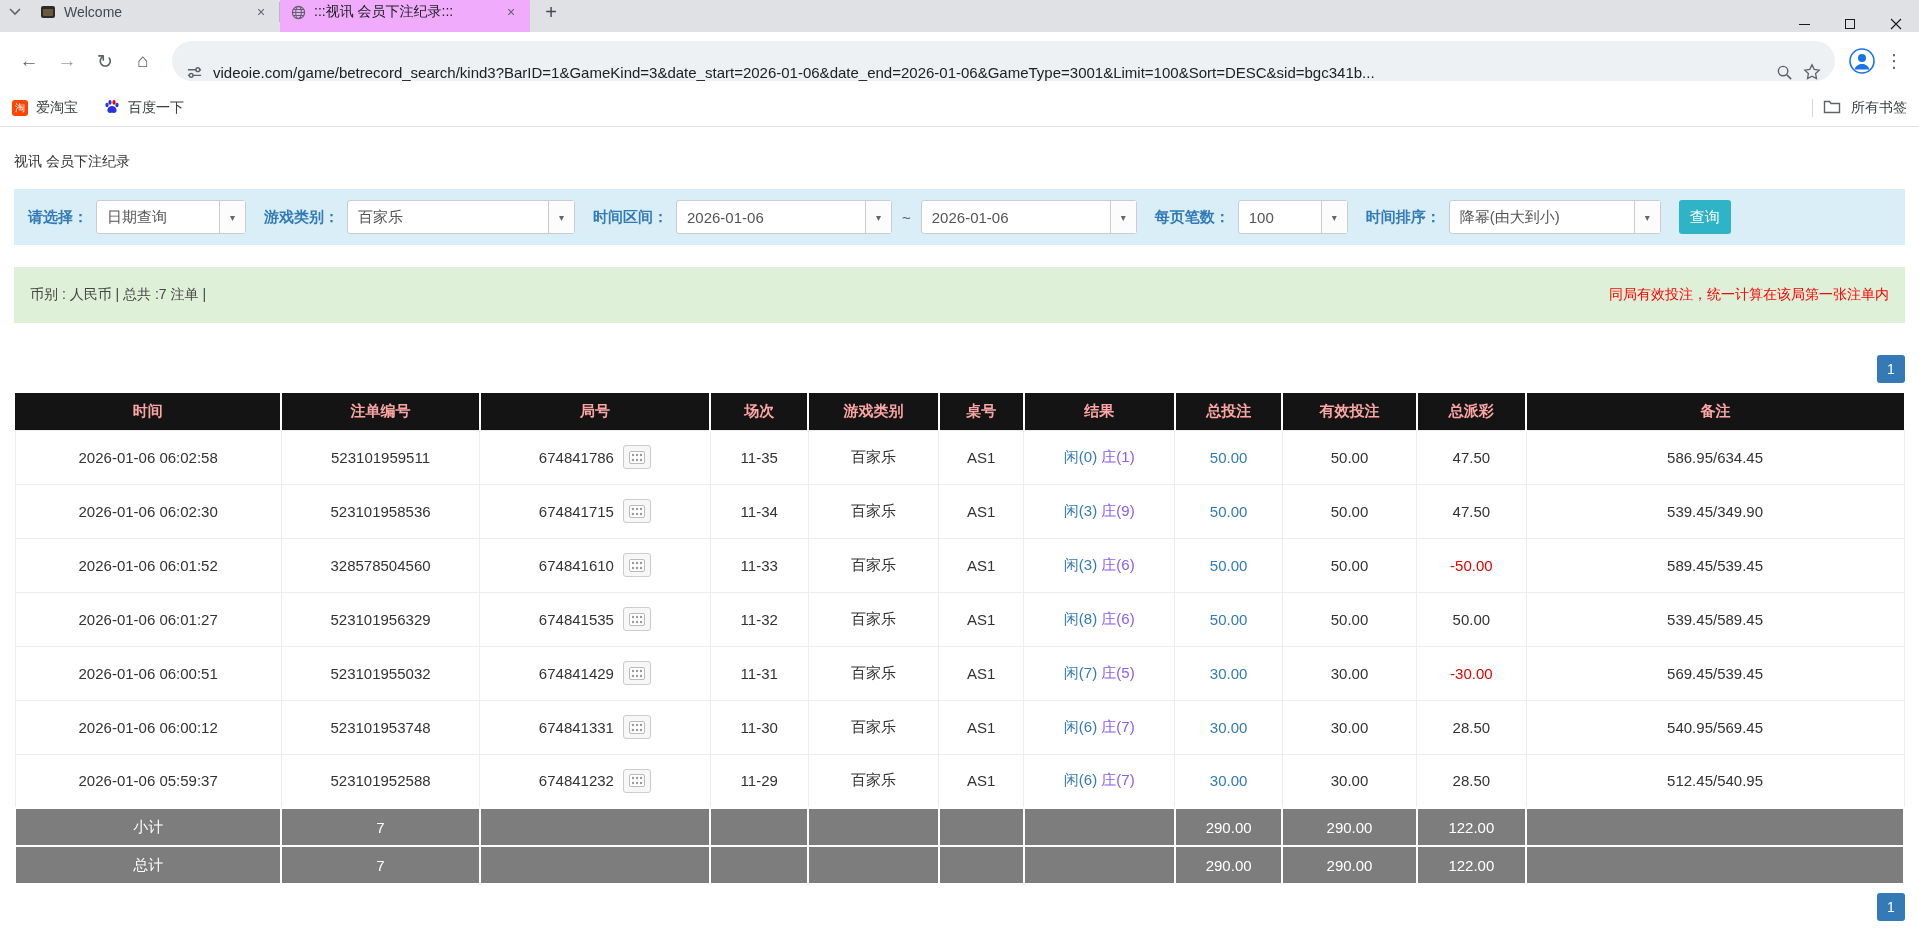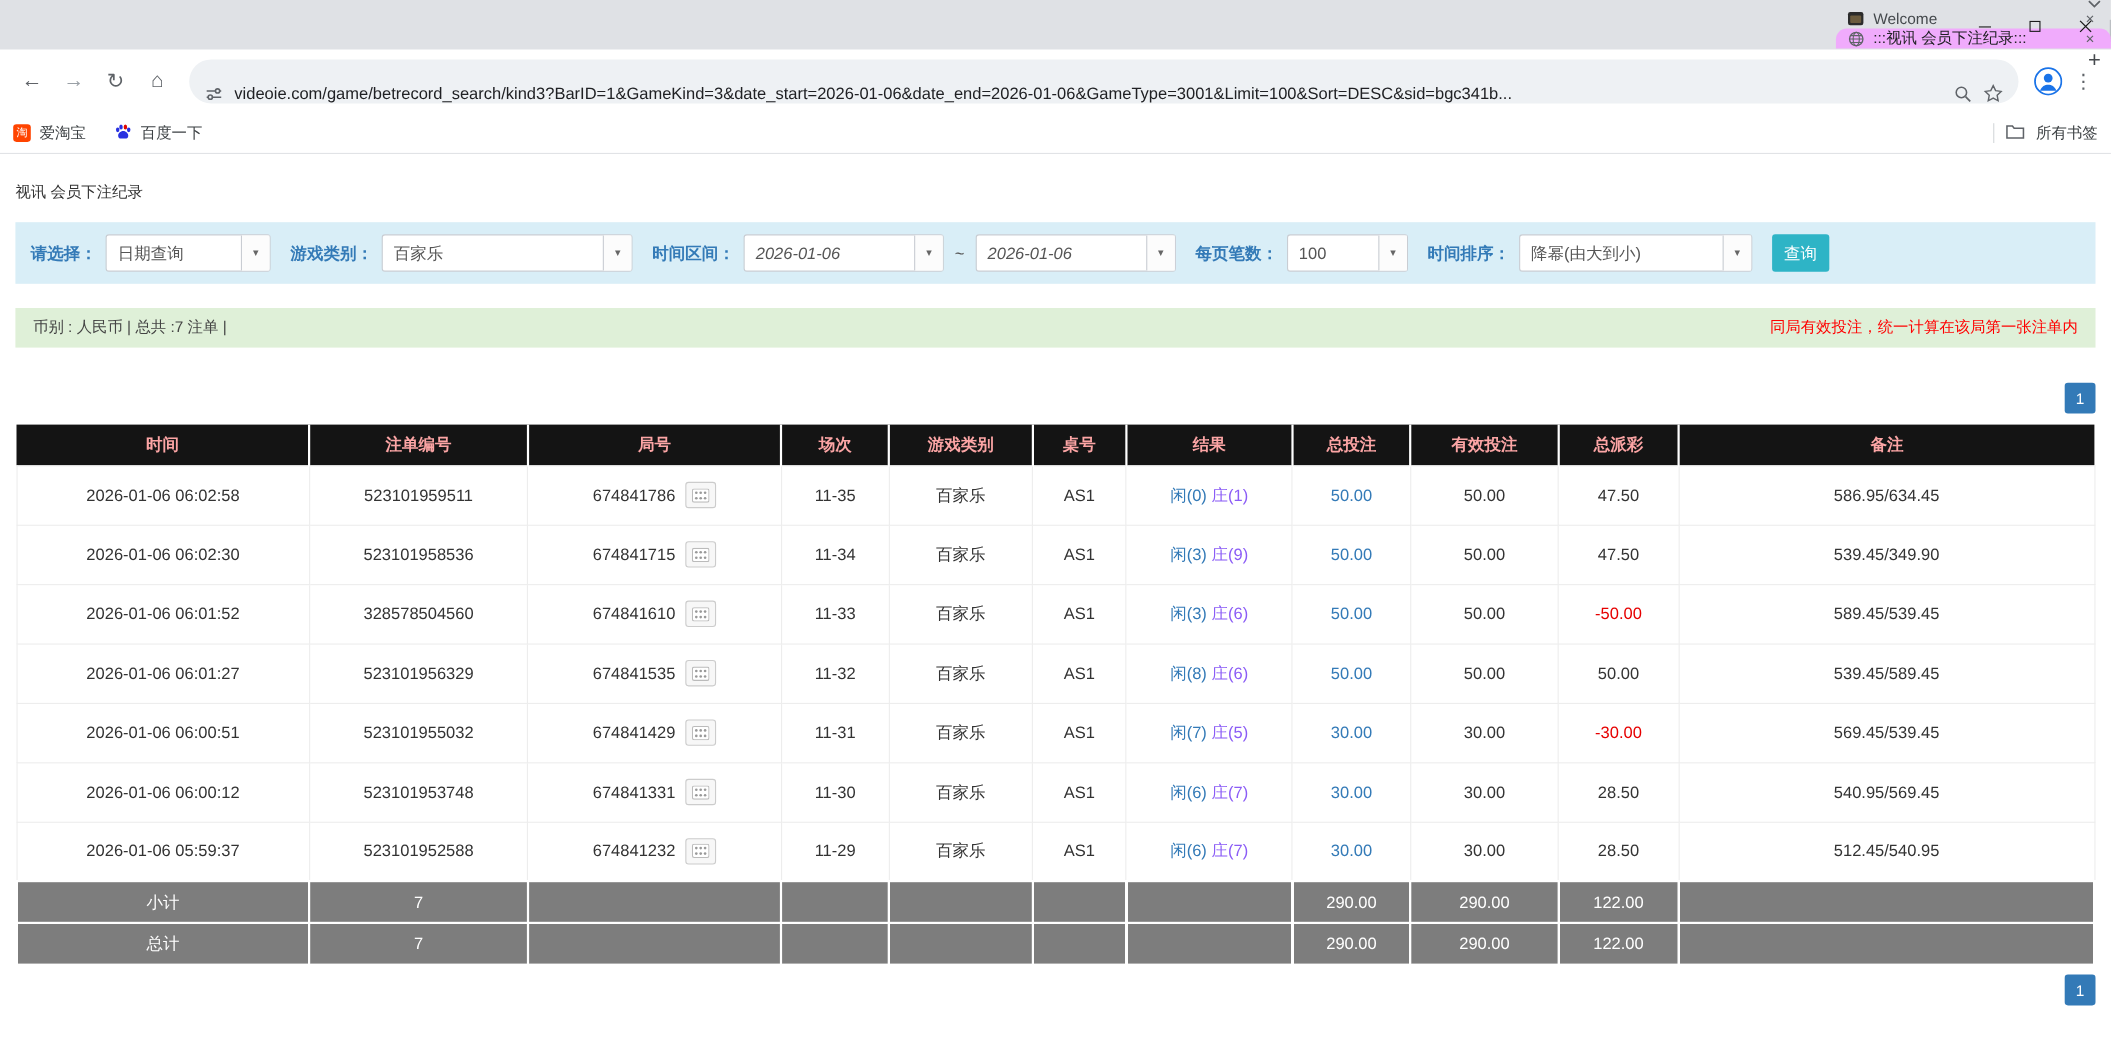--- a/index.html
+++ b/index.html
@@ -1,20 +1,20 @@
 <!DOCTYPE html>
 <html><head>
 <meta charset="utf-8">
 <style>
   * { box-sizing: border-box; margin: 0; padding: 0; }
   html,body { width:1919px; height:950px; overflow:hidden; background:#fff;
     font-family:"Liberation Sans","DejaVu Sans",sans-serif; }
 
   
-  .tab-strip { height:45px; background:#dfe1e5; display:flex; align-items:flex-end; position:relative;flex-direction:column; }
+  .tab-strip { height:32px; background:#dfe1e5; display:flex; align-items:flex-end; position:relative; }
   .tab-search { width:30px; height:40px; display:flex; align-items:center; justify-content:center; color:#5f6368; font-size:13px; }
   .tab { width:250px; height:40px; display:flex; align-items:center; gap:8px; padding:0 10px; font-size:14px; color:#45494d; border-radius:10px 10px 0 0; position:relative; }
   .tab.inactive::after { content:""; position:absolute; right:0; top:10px; height:20px; width:1px; background:#b7bbbf; }
   .tab.active { background:#f0abfc; color:#202124; }
   .tab .title { flex:1; white-space:nowrap; overflow:hidden; text-overflow:ellipsis; }
   .tab-close { width:18px; height:18px; display:flex; align-items:center; justify-content:center; border-radius:50%; color:#5f6368; font-size:14px; }
   .favicon { width:16px; height:16px; flex:0 0 16px; display:flex; align-items:center; justify-content:center; }
   .new-tab { width:30px; height:30px; margin:0 0 5px 6px; display:flex; align-items:center; justify-content:center; color:#45494d; font-size:20px; }
   .window-controls { position:absolute; right:0; top:0; height:48px; display:flex; }
   .win-btn { width:46px; height:100%; display:flex; align-items:center; justify-content:center; color:#1b1b1b; }
@@ -39,26 +39,26 @@
   
   .page { padding:0 14px; }
   .page-title { font-size:14px; color:#333; font-weight:400; margin:26px 0 18px; }
 
   .filter-bar { background:#d9eef7; display:flex; align-items:center; padding:11px 14px; gap:8px; font-size:15px; }
   .filter-label { color:#337ab7; font-weight:bold; margin-left:10px; white-space:nowrap; }
   .filter-label:first-child { margin-left:0; }
   .combo { background:#fff; border:1px solid #c9cdd3; border-radius:3px; height:34px; display:flex; align-items:center; }
   .combo-value { flex:1; padding:0 10px; color:#555; white-space:nowrap; overflow:hidden; }
   .combo-arrow { width:26px; align-self:stretch; border-left:1px solid #c9cdd3; display:flex; align-items:center; justify-content:center; color:#666; font-size:10px; background:#fcfcfc; }
-  .w-select { width:150px; } .w-game { width:228px; } .w-date { width:182px;font-style:italic; }
+  .w-select { width:150px; } .w-game { width:228px; } .w-date { width:216px; }
   .w-pp { width:110px; } .w-sort { width:212px; }
   .tilde { color:#555; margin:0 2px; }
   .search-btn { margin-left:10px; width:52px; height:34px; background:#2eb4c6; color:#fff; border:none; border-radius:3px; font-size:15px; font-family:inherit; }
 
-  .info-bar { margin-top:22px; background:#dff0d8; height:36px; display:flex; align-items:center; justify-content:space-between; padding:0 16px; font-size:14px; }
+  .info-bar { margin-top:22px; background:#dff0d8; height:56px; display:flex; align-items:center; justify-content:space-between; padding:0 16px; font-size:14px; }
   .info-left { color:#444; }
   .info-right { color:#ff0000; }
 
   .pagination-row { display:flex; justify-content:flex-end; }
   .pagination-row.top { margin:32px 0 10px; }
   .pagination-row.bottom { margin:8px 0 0; }
   .page-btn { min-width:28px; height:28px; background:#337ab7; color:#fff; display:flex; align-items:center; justify-content:center; border-radius:3px; font-size:14px; }
 
   table.records { width:100%; border-collapse:collapse; font-size:15px; color:#333; table-layout:fixed; }
   .records th { background:#141414; color:#fca5a5; height:37px; font-weight:bold; border-right:2px solid #fff; }

